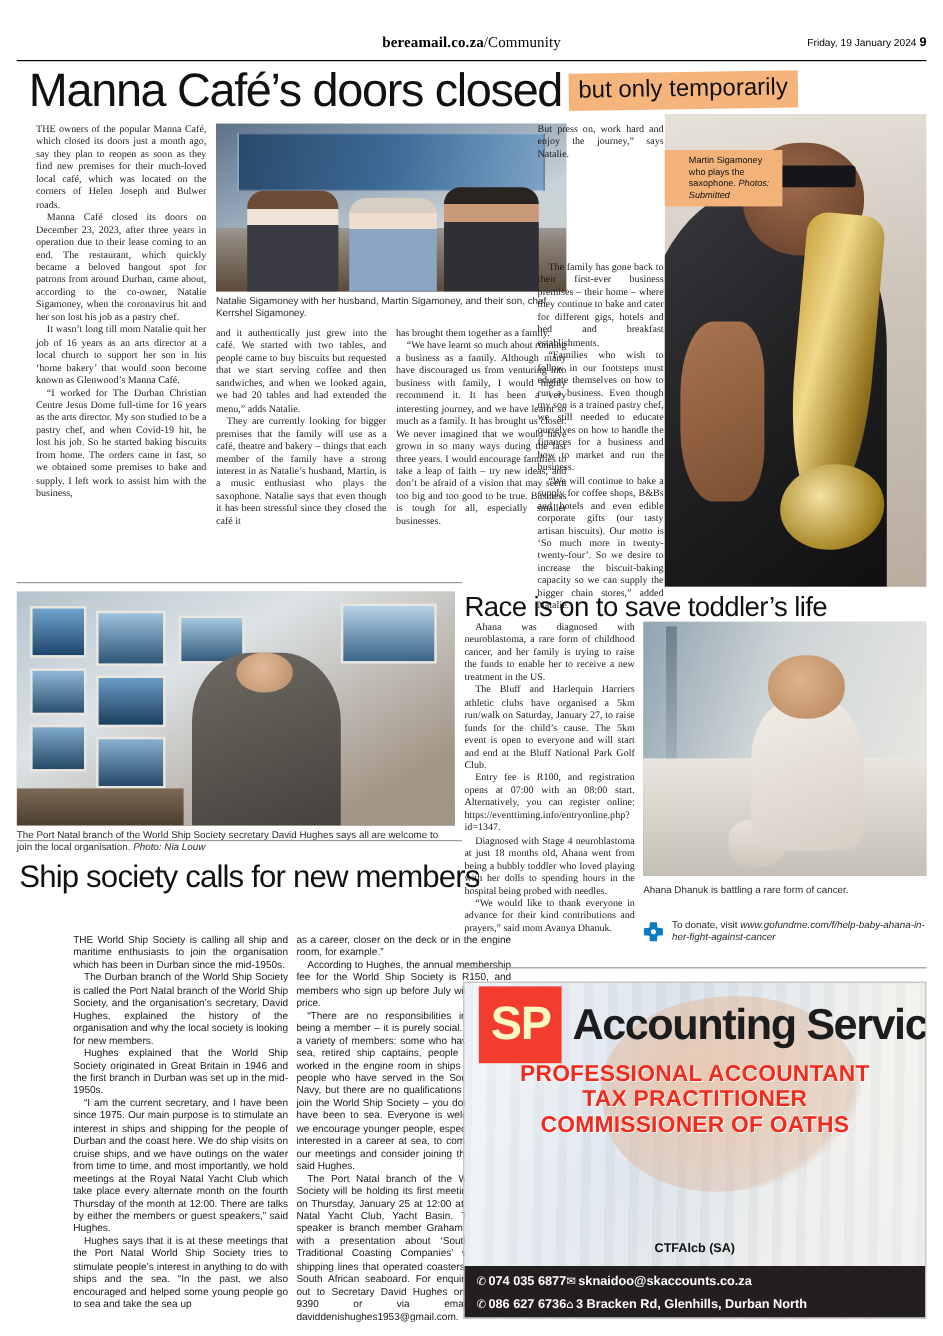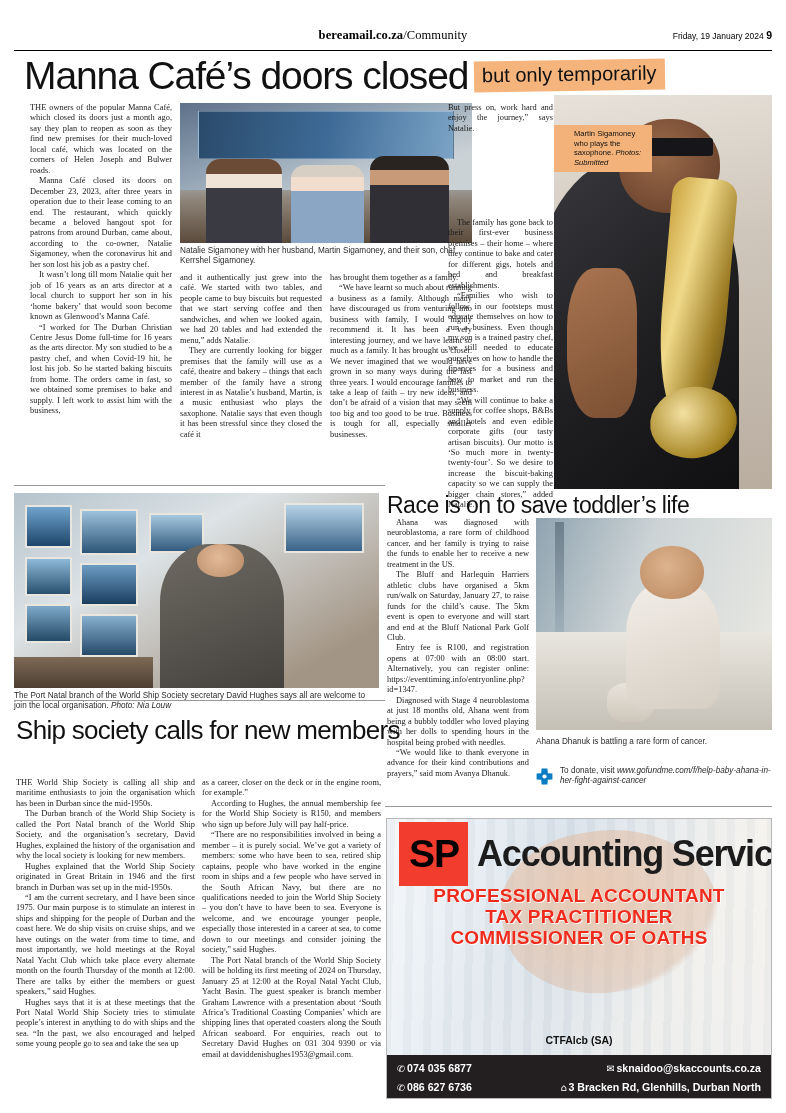--- a/index.html
+++ b/index.html
@@ -223,23 +223,23 @@
 
   .headline-2 {
     position:absolute; left: 16px; top: 715px;
     font-family: "Liberation Sans", sans-serif;
     font-size: 26px; font-weight: 300; letter-spacing: -0.7px;
     color:#111; white-space: nowrap;
   }
 
   .a2-col {
     position:absolute;
-    font-family: Liberation Serif, serif;
+    font-family: Liberation Sans, sans-serif;
     font-size: 8.4px; line-height: 10.45px;
-    text-align: justify; color:#1a1a1a; hyphens:auto;
+    text-align: justify; color:#1a1a1a; hyphens:auto;margin-left:45px;
   }
   .a2-col p { text-indent: 9px; margin:0; }
   .a2-col p.noindent { text-indent: 0; }
   #a2c1 { left: 16px; top: 778px; width: 179px; }
   #a2c2 { left: 202px; top: 778px; width: 179px; }
 
   
   .headline-3 {
     position:absolute; left: 387px; top: 492px;
     font-family: "Liberation Sans", sans-serif;
@@ -326,21 +326,21 @@
     border-radius: 45% 55% 50% 50%;
     transform: rotate(-8deg);
   }
   .ad-top {
     position:absolute; left:0; top:0; width:100%; height:69px;
     display:flex; align-items:center;
   }
   .ad-sp {
     margin-left: 12px;
     background: #f23c2e;
-    color: #000000;
+    color: #fef9c3;
     font-family: "Liberation Sans", sans-serif;
     font-weight: bold;
     font-size: 39px;
     line-height: 1;
     padding: 12px 9px 13px 10px;
     letter-spacing: -1px;
   }
   .ad-brand {
     margin-left: 9px;
     font-family: "Liberation Sans", sans-serif;
@@ -392,21 +392,21 @@
   }
   .ad-footer {
     position:absolute; left:0; bottom:0; width:100%; height:43px;
     background: #231f20;
     color: #fff;
     font-family: "Liberation Sans", sans-serif;
     font-weight: bold;
     font-size: 10.6px;
     padding: 4px 10px 0 10px;
   }
-  .ad-fr { display:flex; justify-content:space-between; line-height:18px; }
+  .ad-fr { display:flex; line-height:18px; }
   .ad-fr .l { white-space:nowrap; }
   .ad-fr .r { white-space:nowrap; }
   .gi { font-family:"DejaVu Sans", sans-serif; font-weight:normal; font-size:9.6px; margin-right:2px; }
 </style>
 </head>
 <body>
 
 <div class="page">
 
   <div class="masthead">

